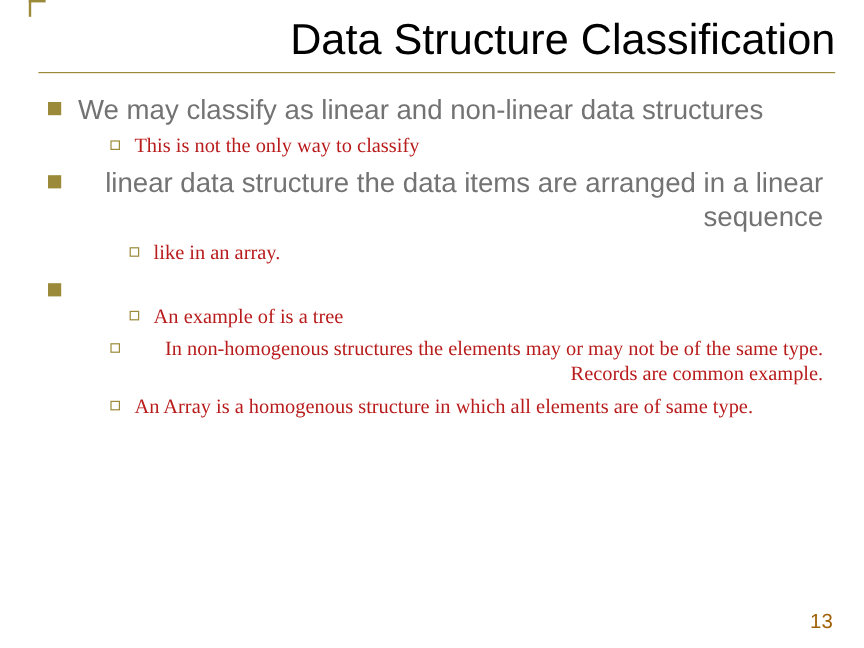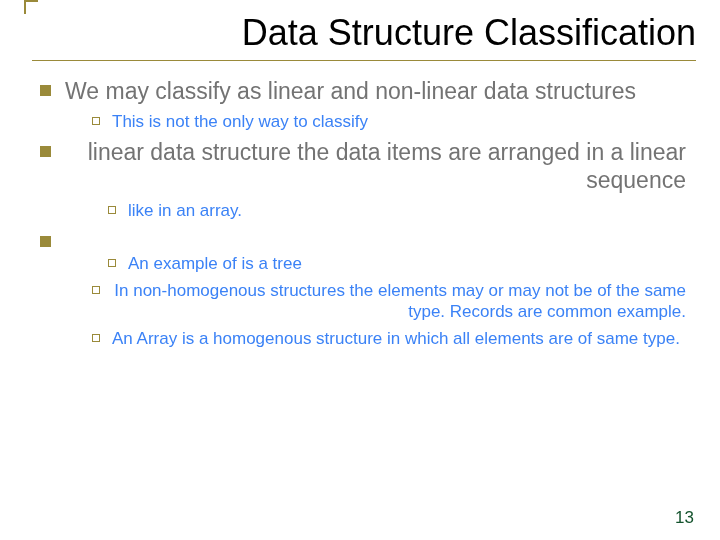--- a/index.html
+++ b/index.html
@@ -70,28 +70,29 @@
     width: 8px;
     height: 8px;
     border: 1.5px solid #9a8a3a;
     flex-shrink: 0;
     margin-top: 6px;
     margin-right: 12px;
   }
   .lvl2 .text {
     font-size: 17px;
     line-height: 1.25;
-    color: #3b82f6;
+    color: #b91c1c;
+    font-family: Liberation Serif, serif;
   }
   .page-num {
     position: absolute;
     right: 26px;
     bottom: 12px;
     font-size: 17px;
-    color: #14532d;
+    color: #a16207;
   }
 </style>
 </head>
 <body>
 
 <div class="title-wrap">
   <div class="accent"></div>
   <h1 class="title">Data Structure Classification</h1>
 </div>
 <hr class="rule">

